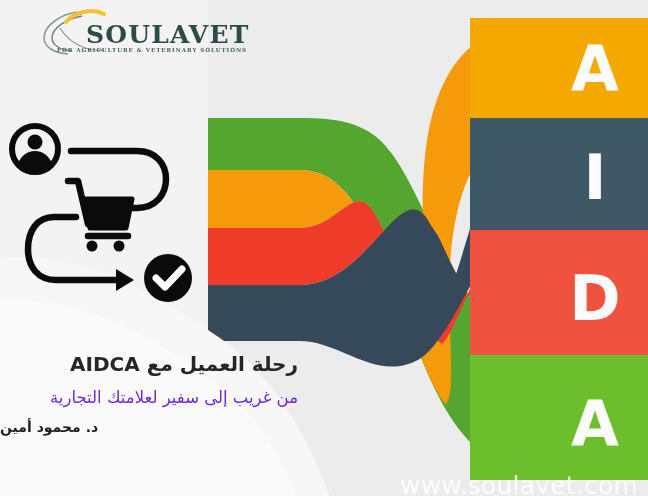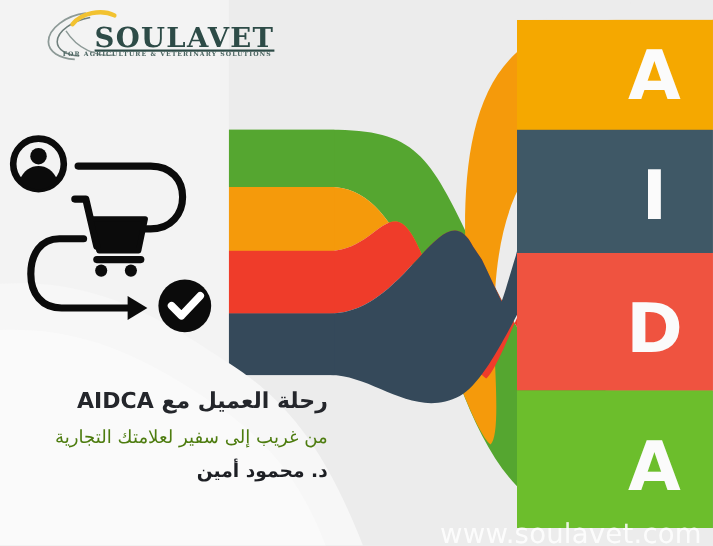--- a/index.html
+++ b/index.html
@@ -14,21 +14,21 @@
 
   
   .art{position:absolute;inset:0;width:648px;height:496px;}
 
   
   .logo{position:absolute;left:30px;top:6px;width:180px;height:52px;}
   .logo-word{
     position:absolute;left:56px;top:16px;
     font-family:"DejaVu Serif","Liberation Serif",serif;
     font-size:25px;font-weight:bold;letter-spacing:1.2px;
-    color:#2d4b47;line-height:1;text-decoration:underline;
+    color:#2d4b47;line-height:1;
   }
   .logo-tag{
     position:absolute;left:27px;top:41px;
     font-family:"DejaVu Serif","Liberation Serif",serif;
     font-size:5.6px;font-weight:bold;letter-spacing:.95px;
     color:#4a6460;white-space:nowrap;
   }
 
   
   .journey-icon{position:absolute;left:4px;top:116px;width:204px;height:190px;}
@@ -37,27 +37,27 @@
   .text-block{position:absolute;left:0;top:352px;width:320px;}
   .headline{
     direction:rtl;text-align:right;padding-right:22px;
     font-size:20px;font-weight:bold;color:#24262b;
     letter-spacing:0px;line-height:1.25;
     white-space:nowrap;
   }
   .subtitle{
     direction:rtl;text-align:right;padding-right:22px;
     margin-top:9px;
-    font-size:16.5px;color:#4d7c0f;line-height:1.45;
+    font-size:16.5px;color:#6d28d9;line-height:1.45;
     max-width:250px;margin-left:auto;
   }
   .author{
-    direction:rtl;text-align:right;padding-right:22px;
+    direction:rtl;text-align:left;padding-right:22px;
     margin-top:9px;
-    font-size:17px;font-weight:bold;color:#1d1f24;
+    font-size:14px;font-weight:bold;color:#1d1f24;
   }
 
   
   .watermark{
     position:absolute;right:10px;bottom:-4px;
     font-size:25px;color:#ffffff;opacity:.85;
     letter-spacing:.2px;
     font-family:"DejaVu Sans","Liberation Sans",sans-serif;
     pointer-events:none;
   }

